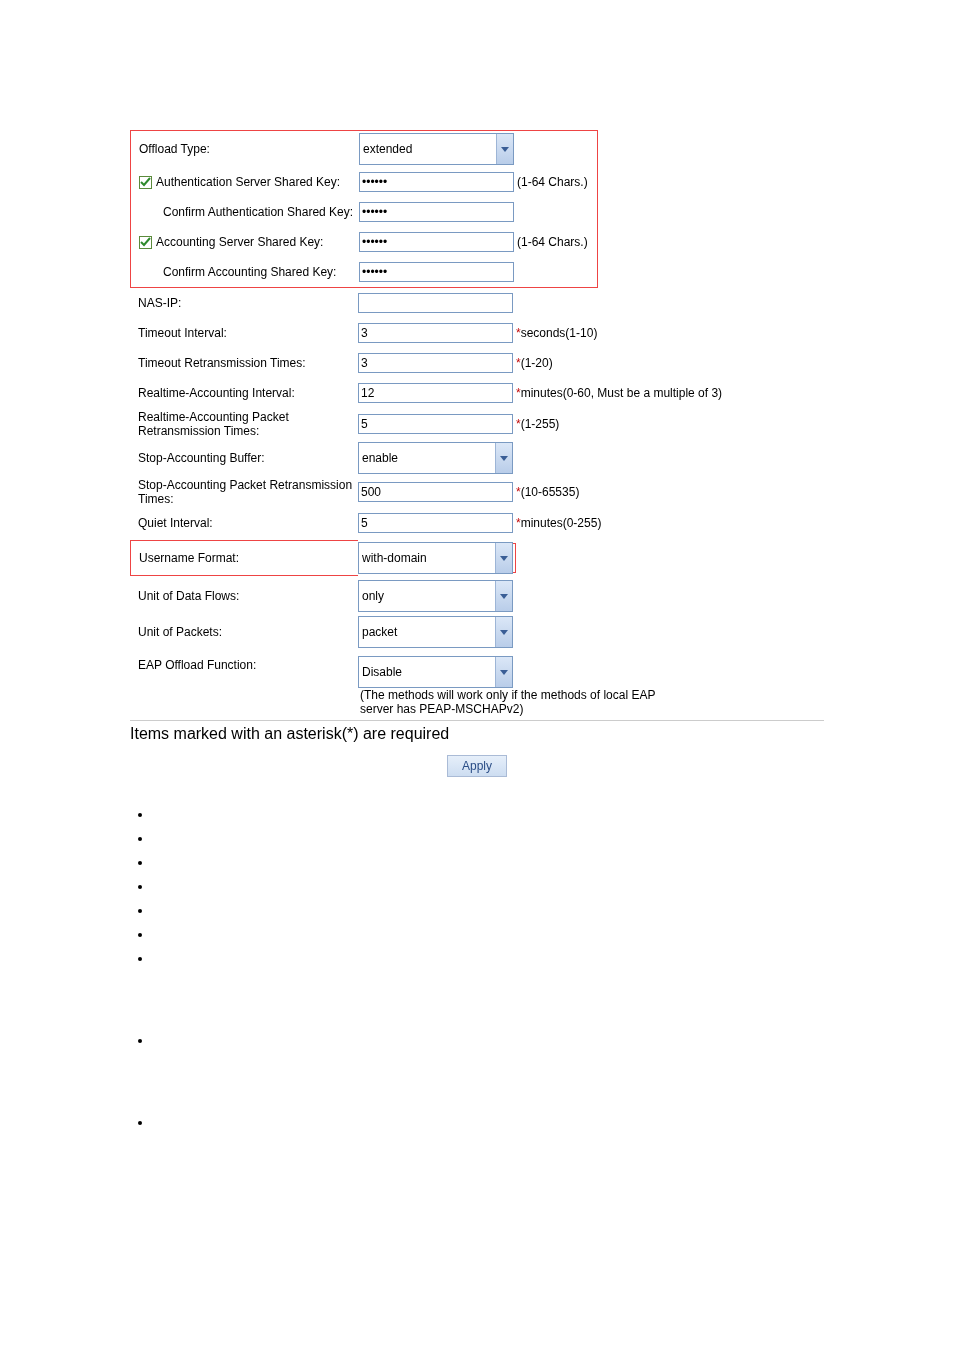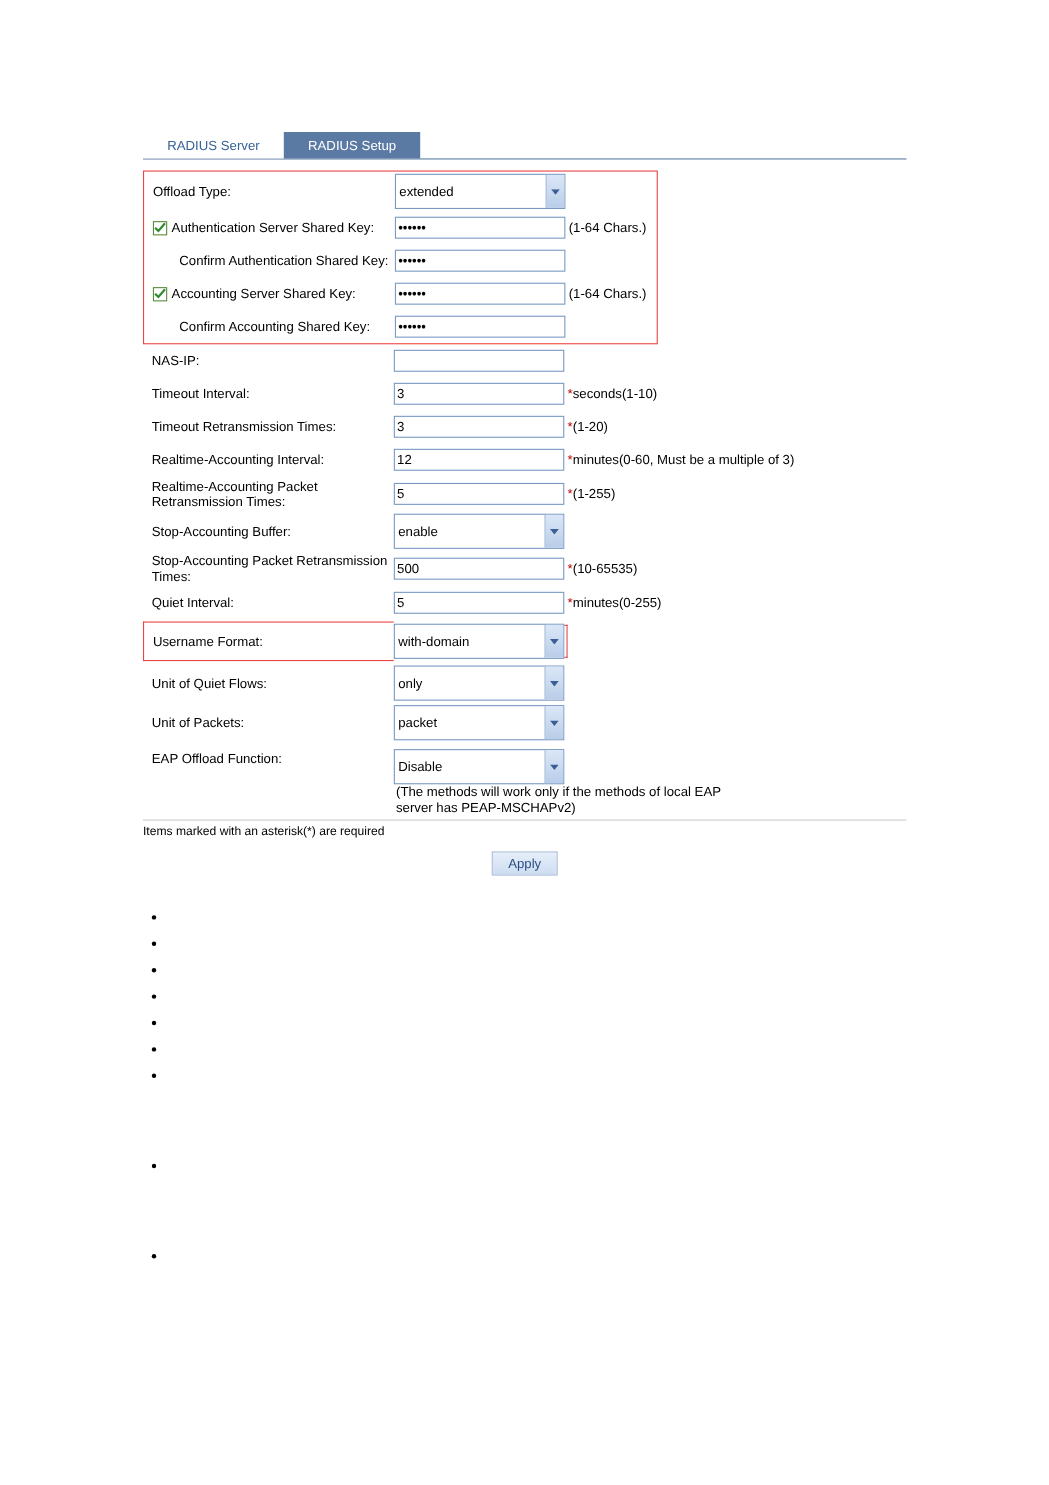--- a/index.html
+++ b/index.html
@@ -105,21 +105,21 @@
   }
   .section-red-box-bottom { border-bottom: 1px solid #e44; }
   .username-red .label-col { border: 1px solid #e44; border-right:none; height:36px; }
   .username-red .input-col { border: 1px solid #e44; border-left:none; height:30px; display:flex; align-items:center; }
   .eap-note {
     font-size: 12px;
     display: inline;
   }
   .footnote {
     padding: 4px 0 0 0;
-    font-size: 11px;
+    font-size: 16px;
   }
   .apply-row {
     text-align: center;
     padding: 12px 0 0 0;
   }
   .apply-btn {
     display: inline-block;
     background: linear-gradient(#e6effa,#cdddf1);
     border: 1px solid #aabbd6;
     padding: 3px 14px;
@@ -136,24 +136,20 @@
     margin: 12px 0;
     height: 12px;
   }
   ul.bullets li.tall { height: 70px; }
 </style>
 </head>
 <body>
 
 <div class="page">
 
-  <div class="tabs">
-    <div class="tab">RADIUS Server</div>
-    <div class="tab active">RADIUS Setup</div>
-  </div>
 
   <div class="form-area">
 
     <div class="section-red-box section-red-box-bottom" style="width:468px;">
 
       <div class="row">
         <div class="label-col">Offload Type:</div>
         <div class="input-col">
           <div class="select-wrap">
             <span>extended</span>
@@ -280,21 +276,21 @@
               <svg viewBox="0 0 8 5">
                 <path d="M0 0 L8 0 L4 5 Z" fill="#3a5e96"></path>
               </svg>
             </span>
         </div>
       </div>
       <div class="hint-col"></div>
     </div>
 
     <div class="row">
-      <div class="label-col">Unit of Quiet Flows:</div>
+      <div class="label-col">Unit of Data Flows:</div>
       <div class="input-col">
         <div class="select-wrap">
           <span>only</span>
           <span class="sel-btn">
               <svg viewBox="0 0 8 5">
                 <path d="M0 0 L8 0 L4 5 Z" fill="#3a5e96"></path>
               </svg>
             </span>
         </div>
       </div>

